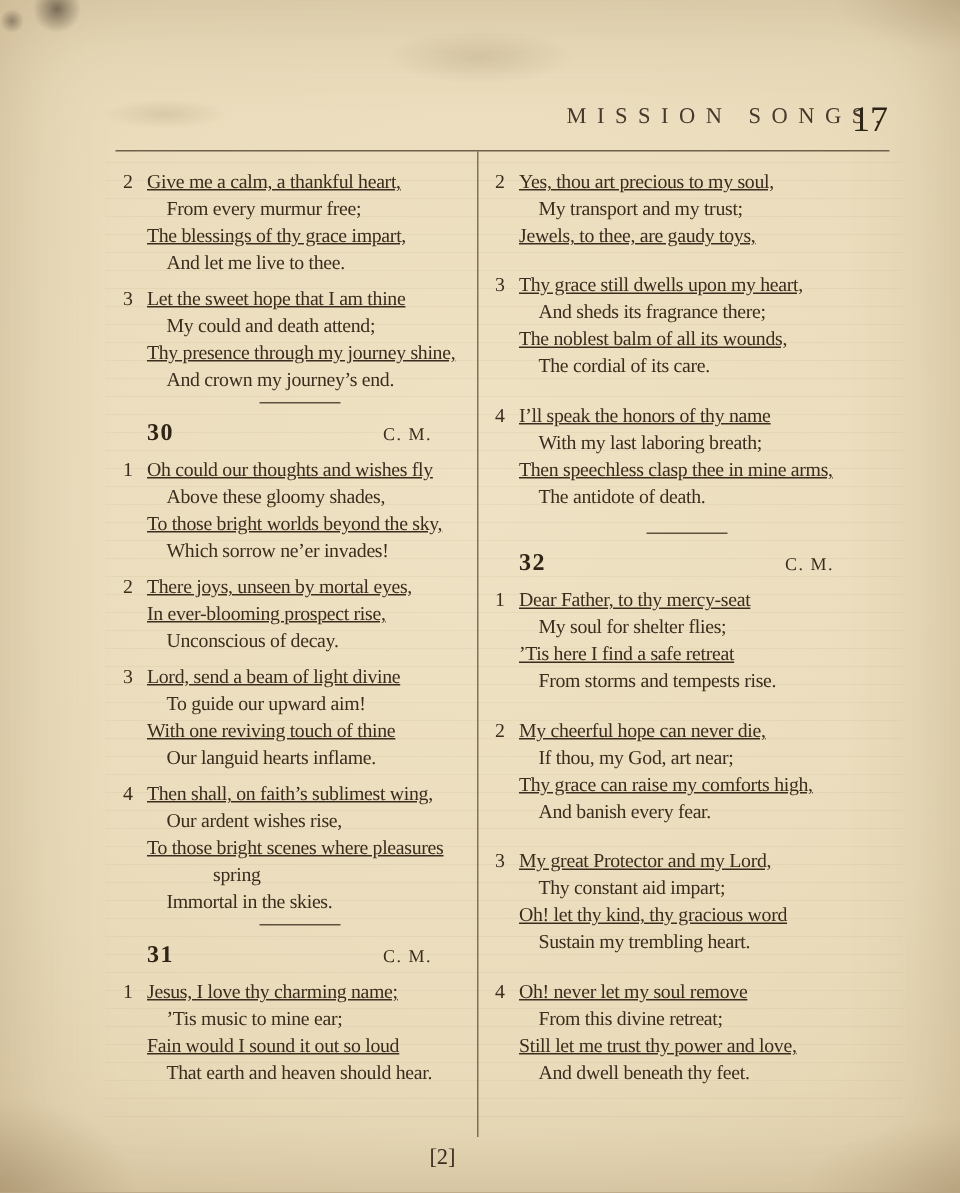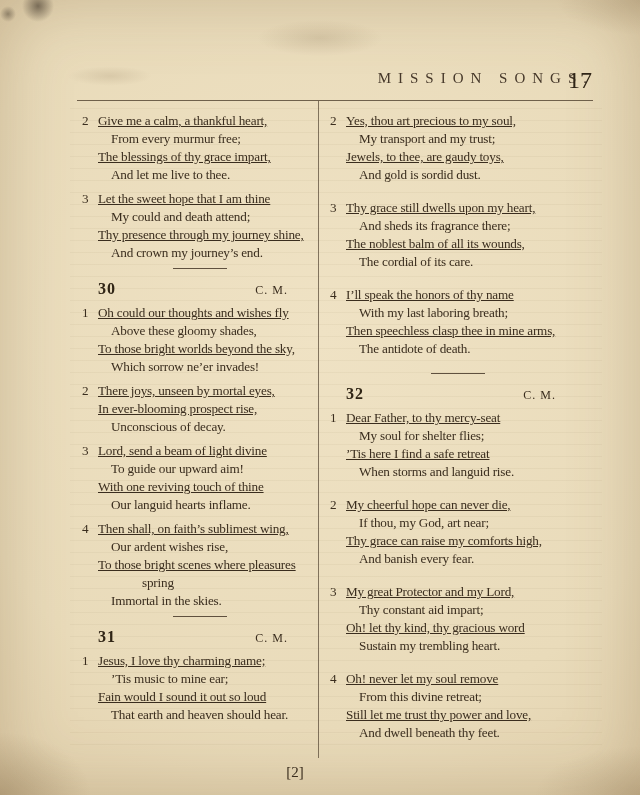--- a/index.html
+++ b/index.html
@@ -119,21 +119,20 @@
         <div class="line indent-0">Fain would I sound it out so loud</div>
         <div class="line indent-1">That earth and heaven should hear.</div>
       </div>
     </div>
   <div class="column col-right" id="col-right">
       <div class="verse">
         <span class="verse-number">2</span>
         <div class="line indent-0">Yes, thou art precious to my soul,</div>
         <div class="line indent-1">My transport and my trust;</div>
         <div class="line indent-0">Jewels, to thee, are gaudy toys,</div>
-        <div class="line indent-1">And gold is sordid dust.</div>
       </div>
       <div class="verse">
         <span class="verse-number">3</span>
         <div class="line indent-0">Thy grace still dwells upon my heart,</div>
         <div class="line indent-1">And sheds its fragrance there;</div>
         <div class="line indent-0">The noblest balm of all its wounds,</div>
         <div class="line indent-1">The cordial of its care.</div>
       </div>
       <div class="verse">
         <span class="verse-number">4</span>
@@ -145,21 +144,21 @@
       <div class="separator"></div>
       <div class="hymn-heading">
         <span class="hymn-number">32</span>
         <span class="hymn-meter">C. M.</span>
       </div>
       <div class="verse">
         <span class="verse-number">1</span>
         <div class="line indent-0">Dear Father, to thy mercy-seat</div>
         <div class="line indent-1">My soul for shelter flies;</div>
         <div class="line indent-0">’Tis here I find a safe retreat</div>
-        <div class="line indent-1">When storms and languid rise.</div>
+        <div class="line indent-1">From storms and tempests rise.</div>
       </div>
       <div class="verse">
         <span class="verse-number">2</span>
         <div class="line indent-0">My cheerful hope can never die,</div>
         <div class="line indent-1">If thou, my God, art near;</div>
         <div class="line indent-0">Thy grace can raise my comforts high,</div>
         <div class="line indent-1">And banish every fear.</div>
       </div>
       <div class="verse">
         <span class="verse-number">3</span>

